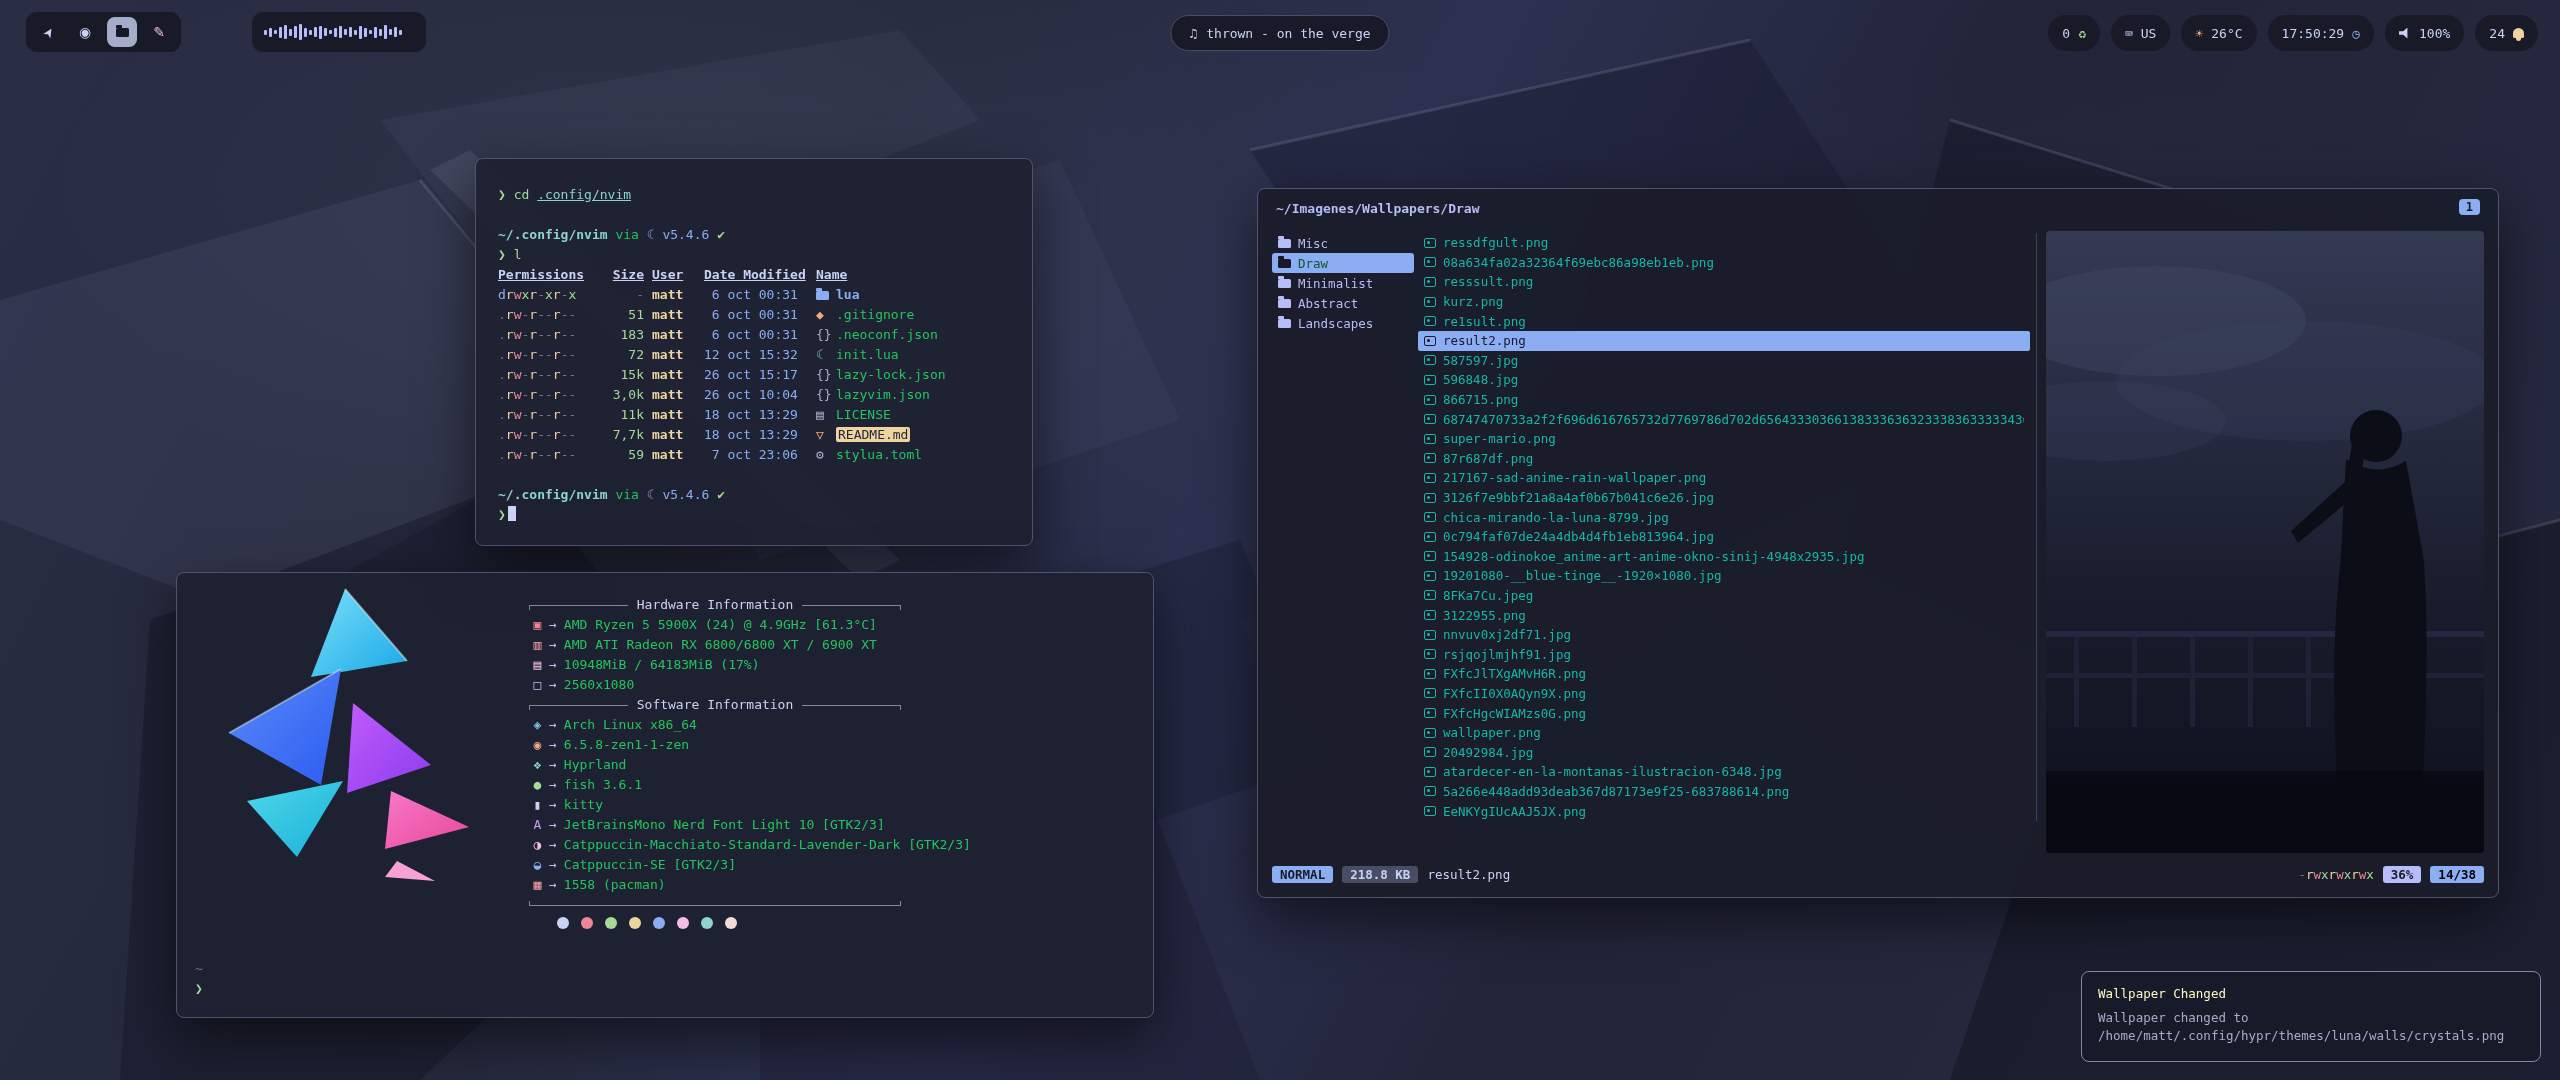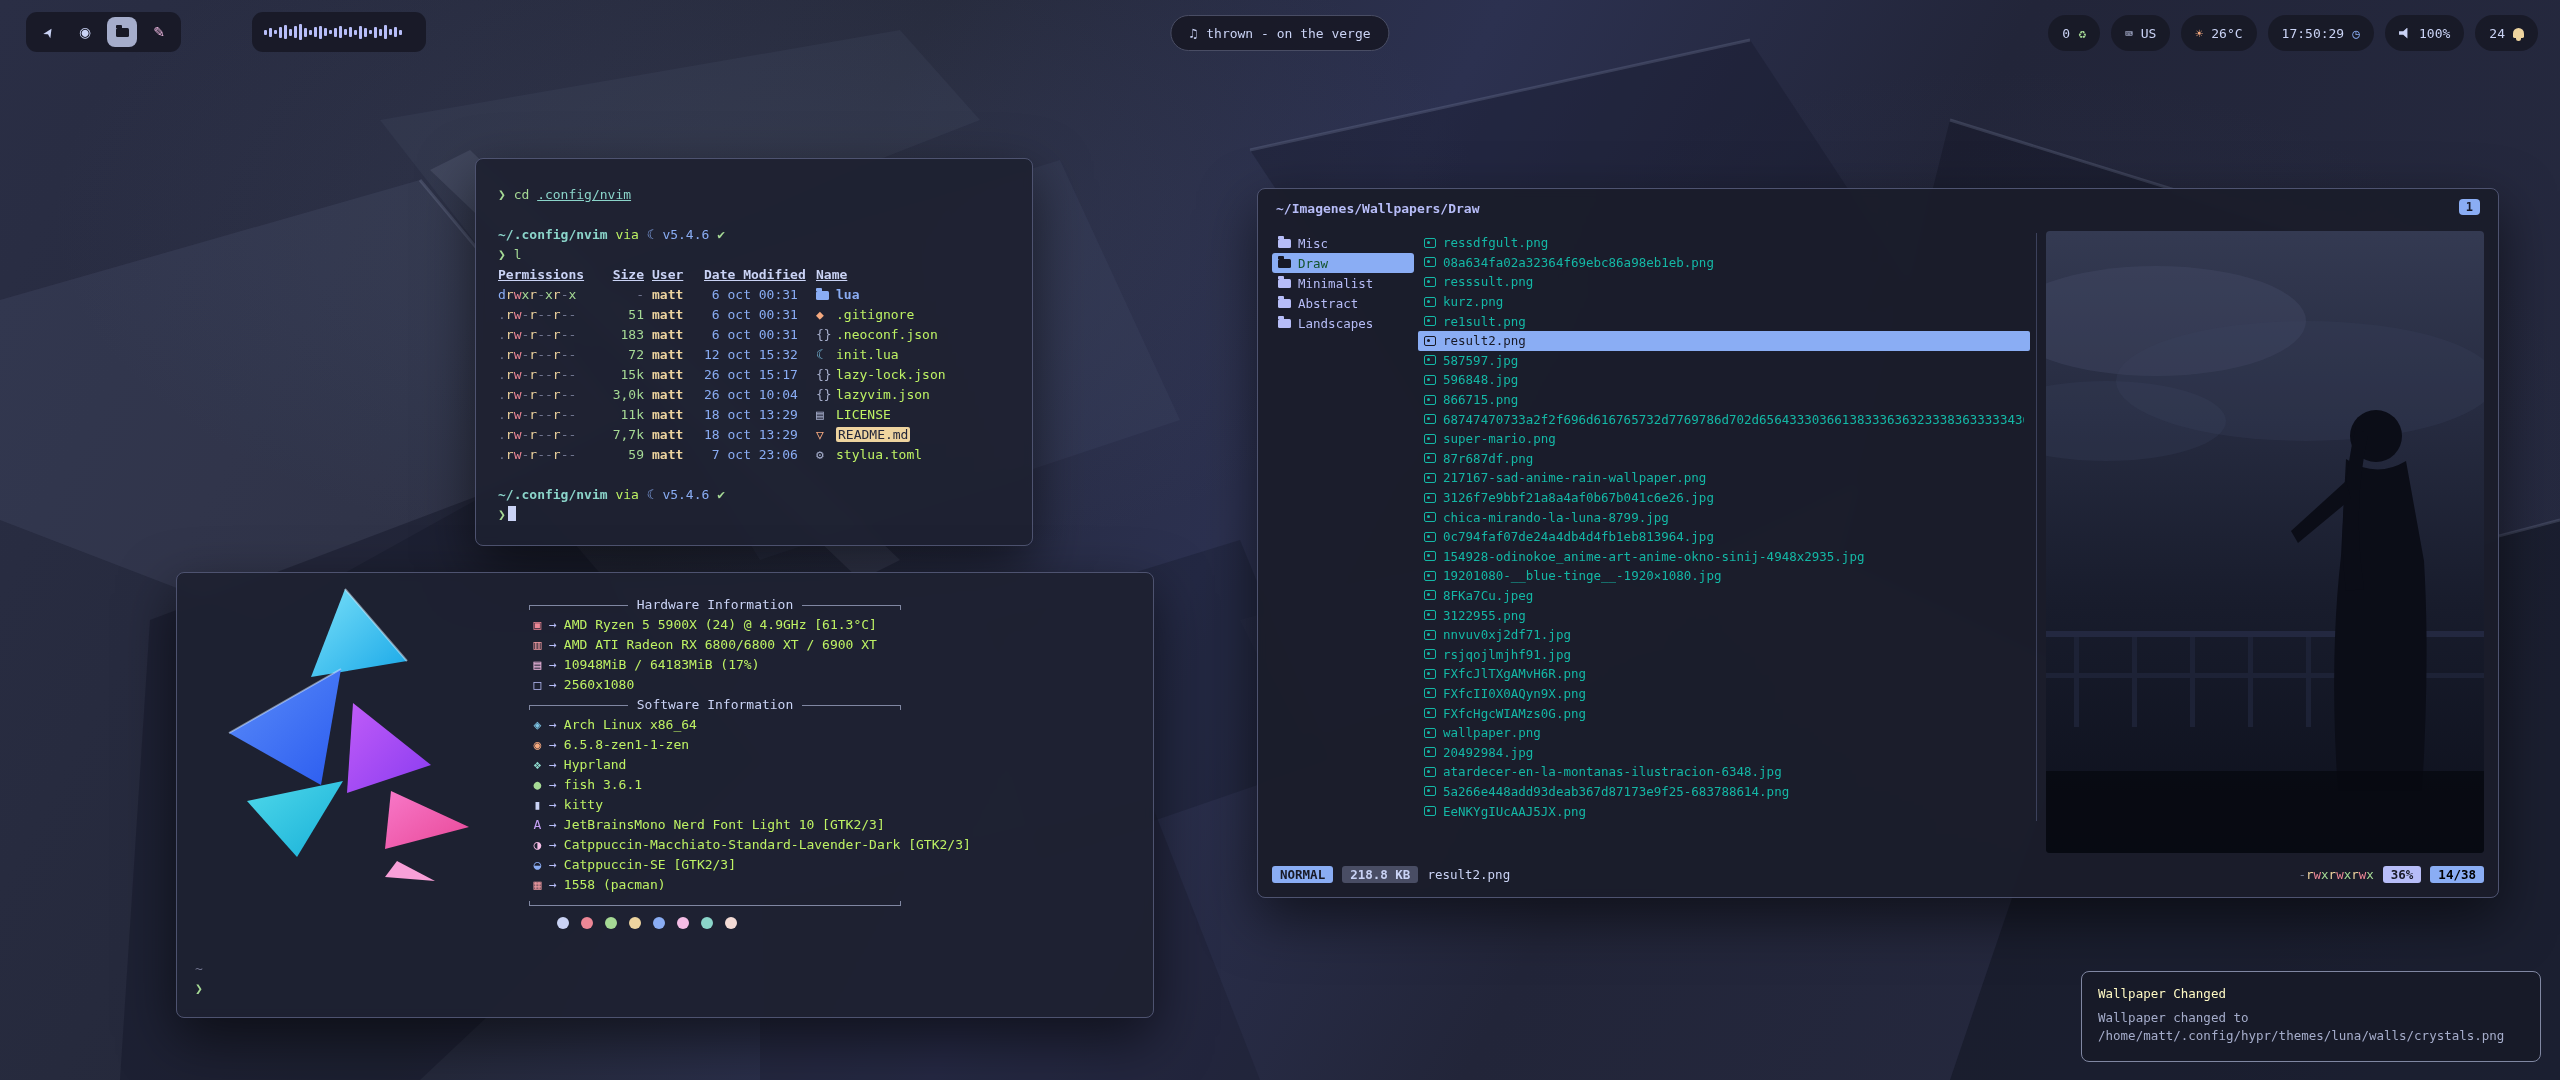--- a/index.html
+++ b/index.html
@@ -11,21 +11,21 @@
   .desktop{position:relative;width:2560px;height:1080px;overflow:hidden;
     background:
       radial-gradient(1200px 600px at 30% 20%, rgba(95,104,140,.18), transparent 60%),
       radial-gradient(1000px 700px at 78% 45%, rgba(72,80,115,.15), transparent 60%),
       linear-gradient(118deg,#2a2e45 0%,#242839 30%,#2c3150 48%,#222539 65%,#272b42 100%);
   }
   .wallpaper{position:absolute;inset:0}
 
   
   .c-green{color:#a6da95}.c-teal{color:#8bd5ca}.c-yellow{color:#eed49f}.c-blue{color:#8aadf4}
-  .c-red{color:#ed8796}.c-dim{color:#6e738d}.c-text{color:#bef264}
+  .c-red{color:#ed8796}.c-dim{color:#6e738d}.c-text{color:#22c55e}
   .u{text-decoration:underline}.b{font-weight:bold}
 
   
   .topbar{position:absolute;top:0;left:0;width:100%;height:58px;z-index:6}
   .island{position:absolute;background:rgba(24,25,38,.92);border-radius:11px;display:flex;align-items:center}
   .ws{left:26px;top:12px;height:40px;padding:0 7px;gap:7px}
   .wsbtn{width:30px;height:30px;border:none;border-radius:8px;background:transparent;display:flex;align-items:center;justify-content:center;cursor:pointer}
   .wsbtn.active{background:#a5adcb}
   .gi{font-size:14px;color:#cad3f5;line-height:1}
   .cursor-g{display:inline-block;transform:rotate(-58deg);font-size:13px}

